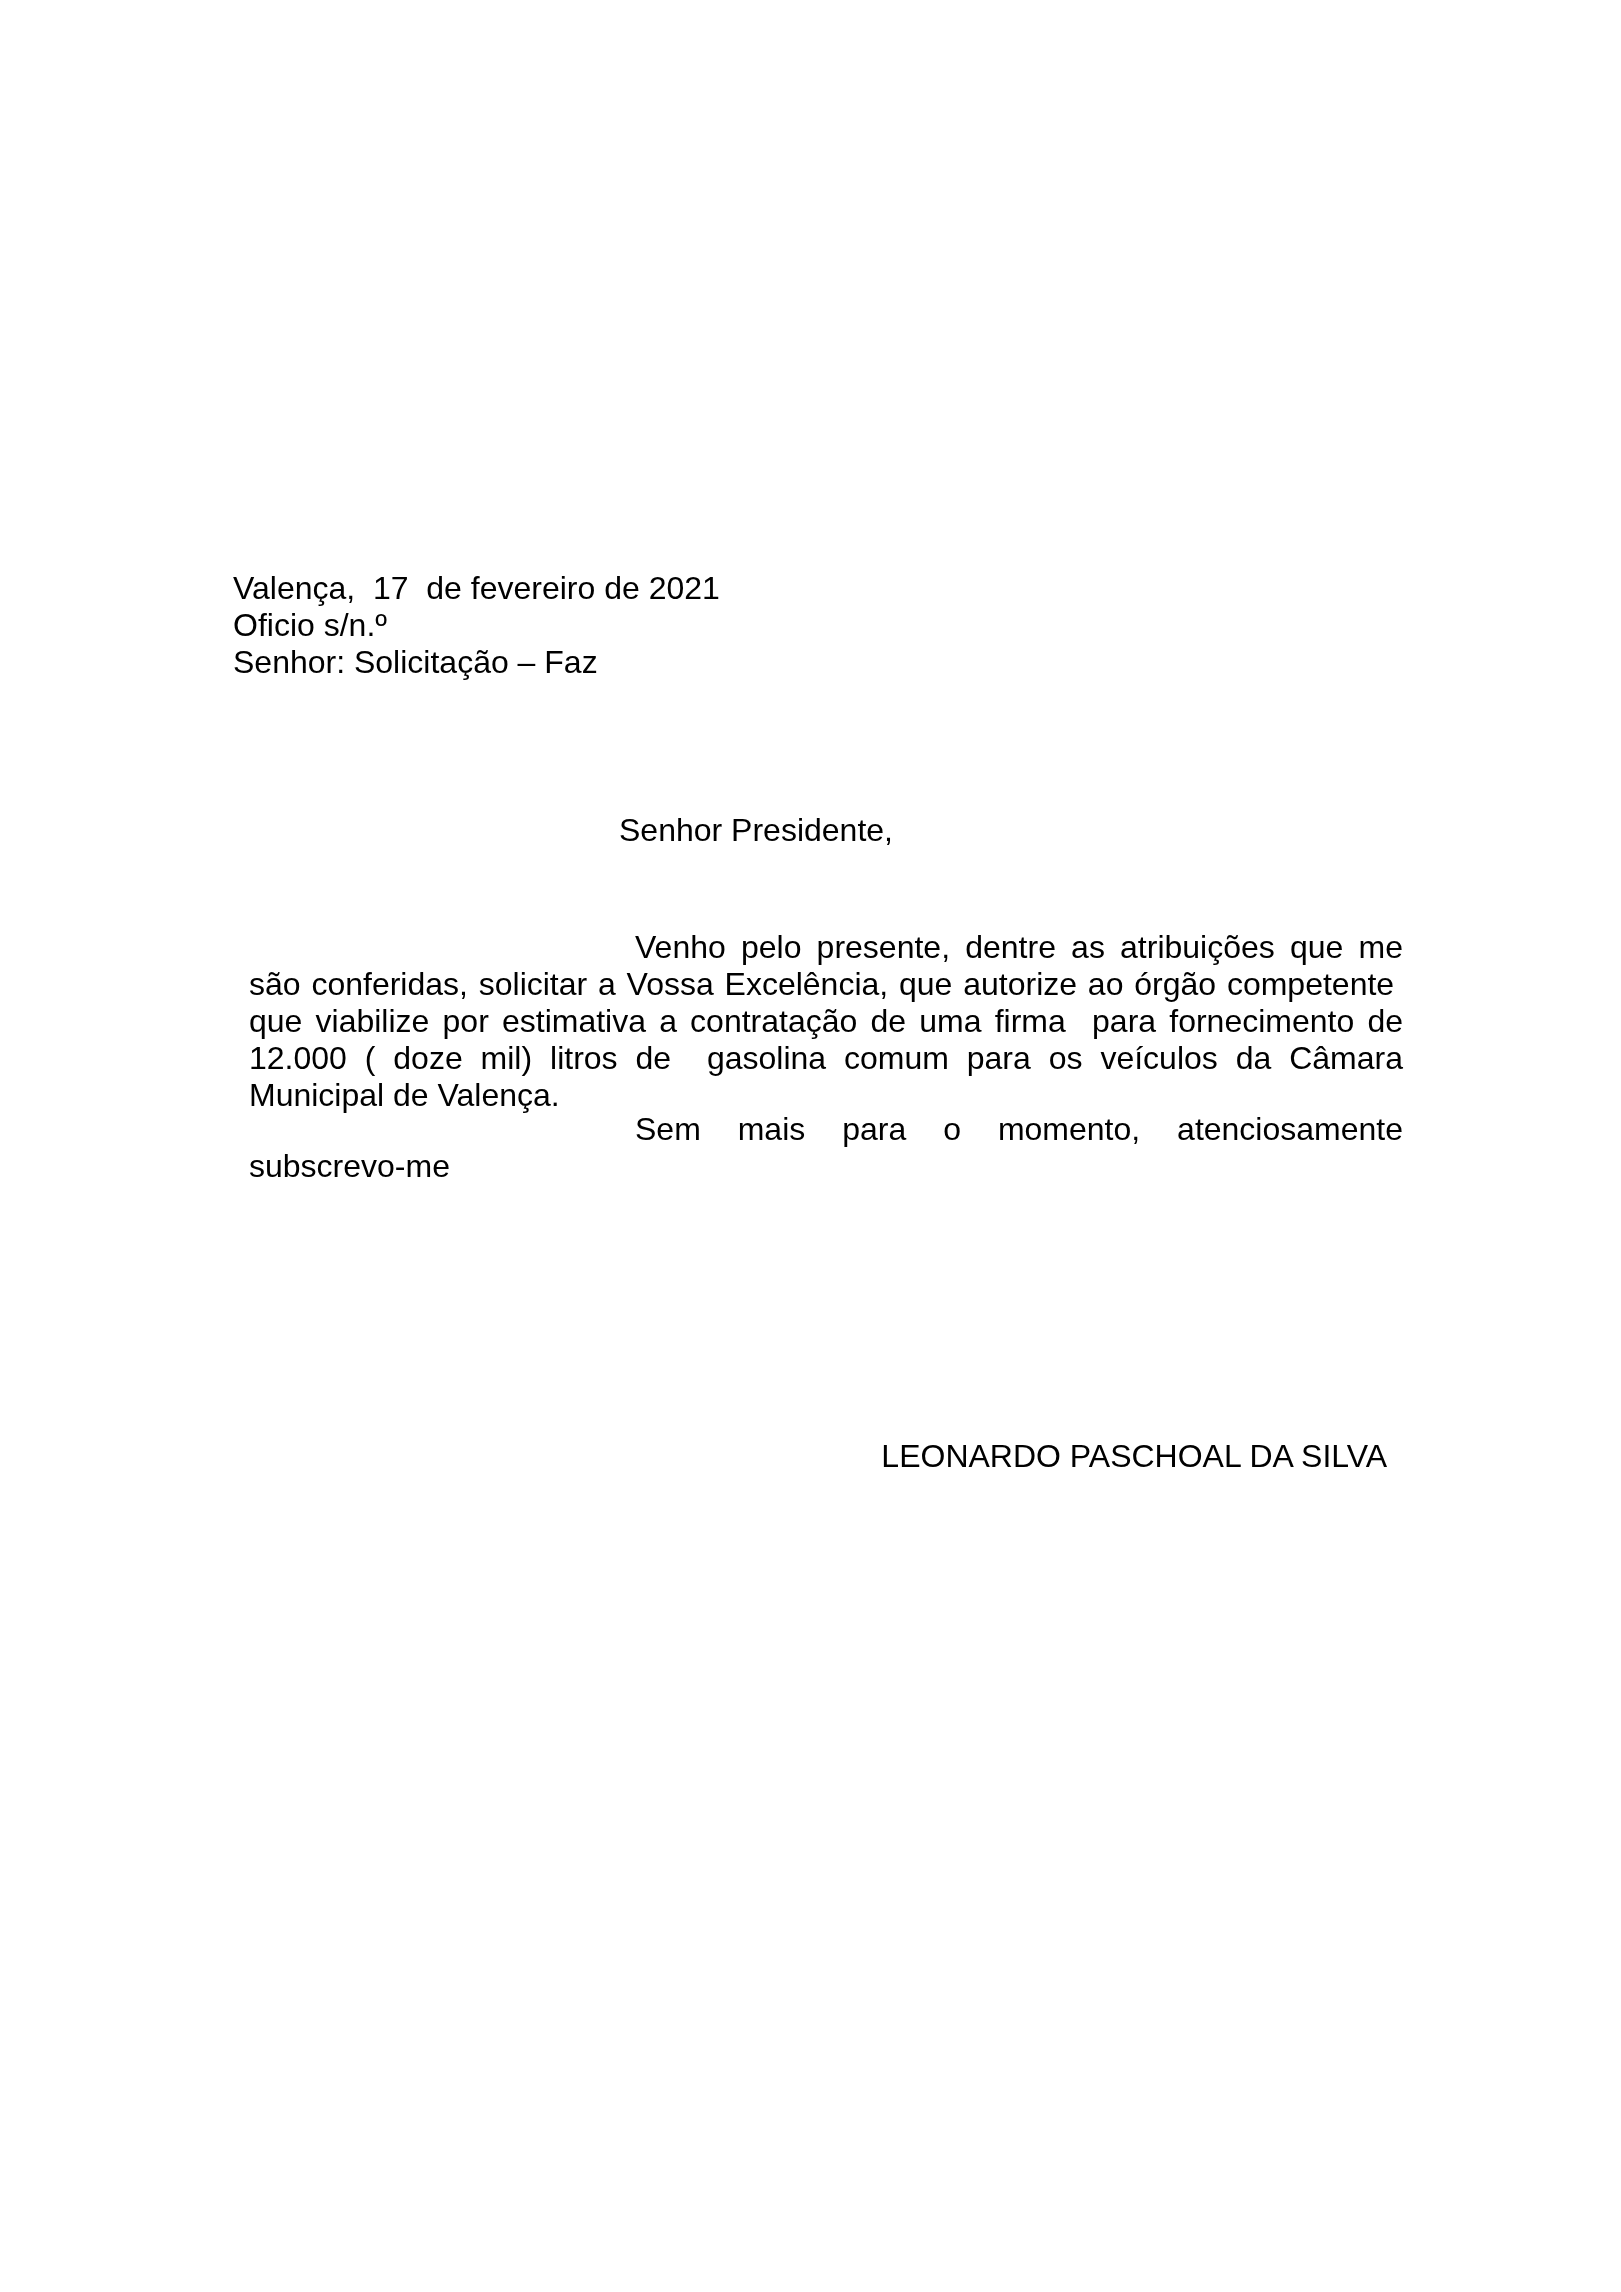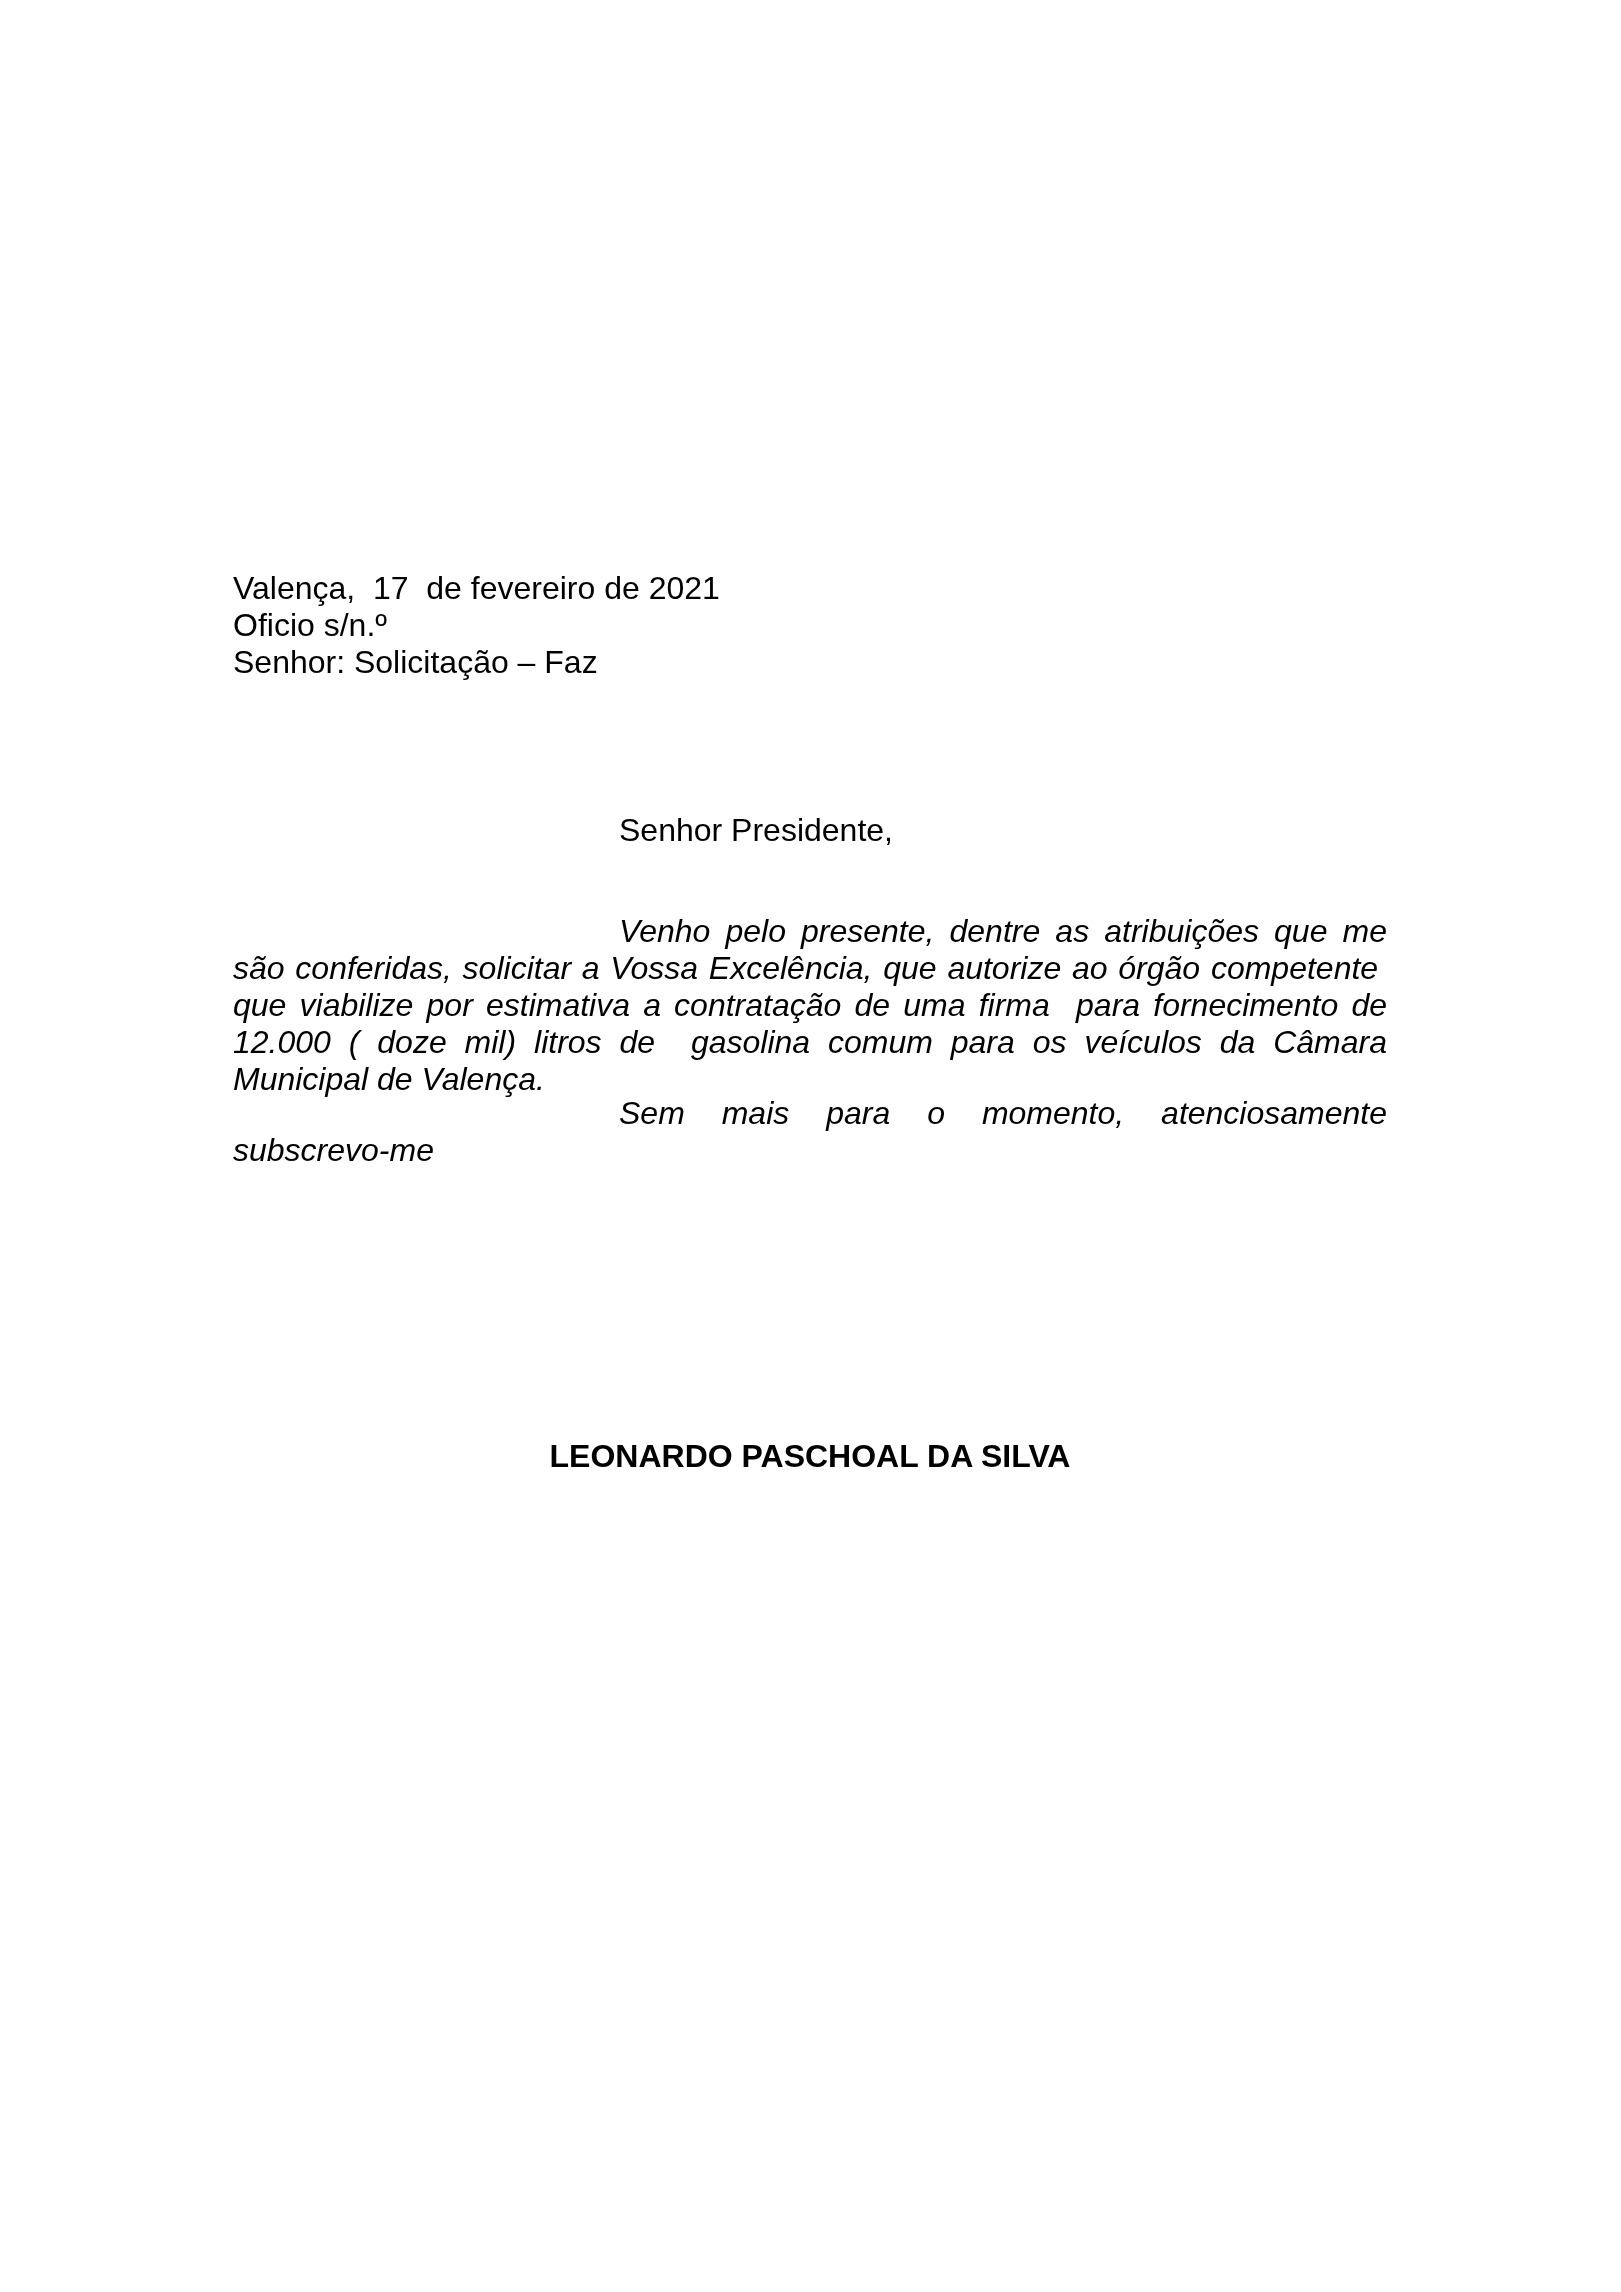--- a/index.html
+++ b/index.html
@@ -26,31 +26,30 @@
   .header-block {
     top: 570px;
     text-align: left;
     white-space: nowrap;
   }
   .salutation-block {
     top: 812px;
     text-indent: 386px;
   }
   .para {
-    margin: 0;
+    margin: 16px;
     text-align: justify;
     text-indent: 386px;
-    font-style: italic;
   }
   .para-1 { top: 913px; }
   .para-2 { top: 1095px; }
   .signature-block {
     top: 1432px;
-    text-align: center;
-    font-weight: bold;
+    text-align: right;
+    font-weight: normal;
     line-height: 48px;
   }
 </style>
 </head>
 <body>
 
 <div class="page">
 
   <div class="content-col header-block">
     <div>Valença,&nbsp; 17&nbsp; de fevereiro de 2021</div>

